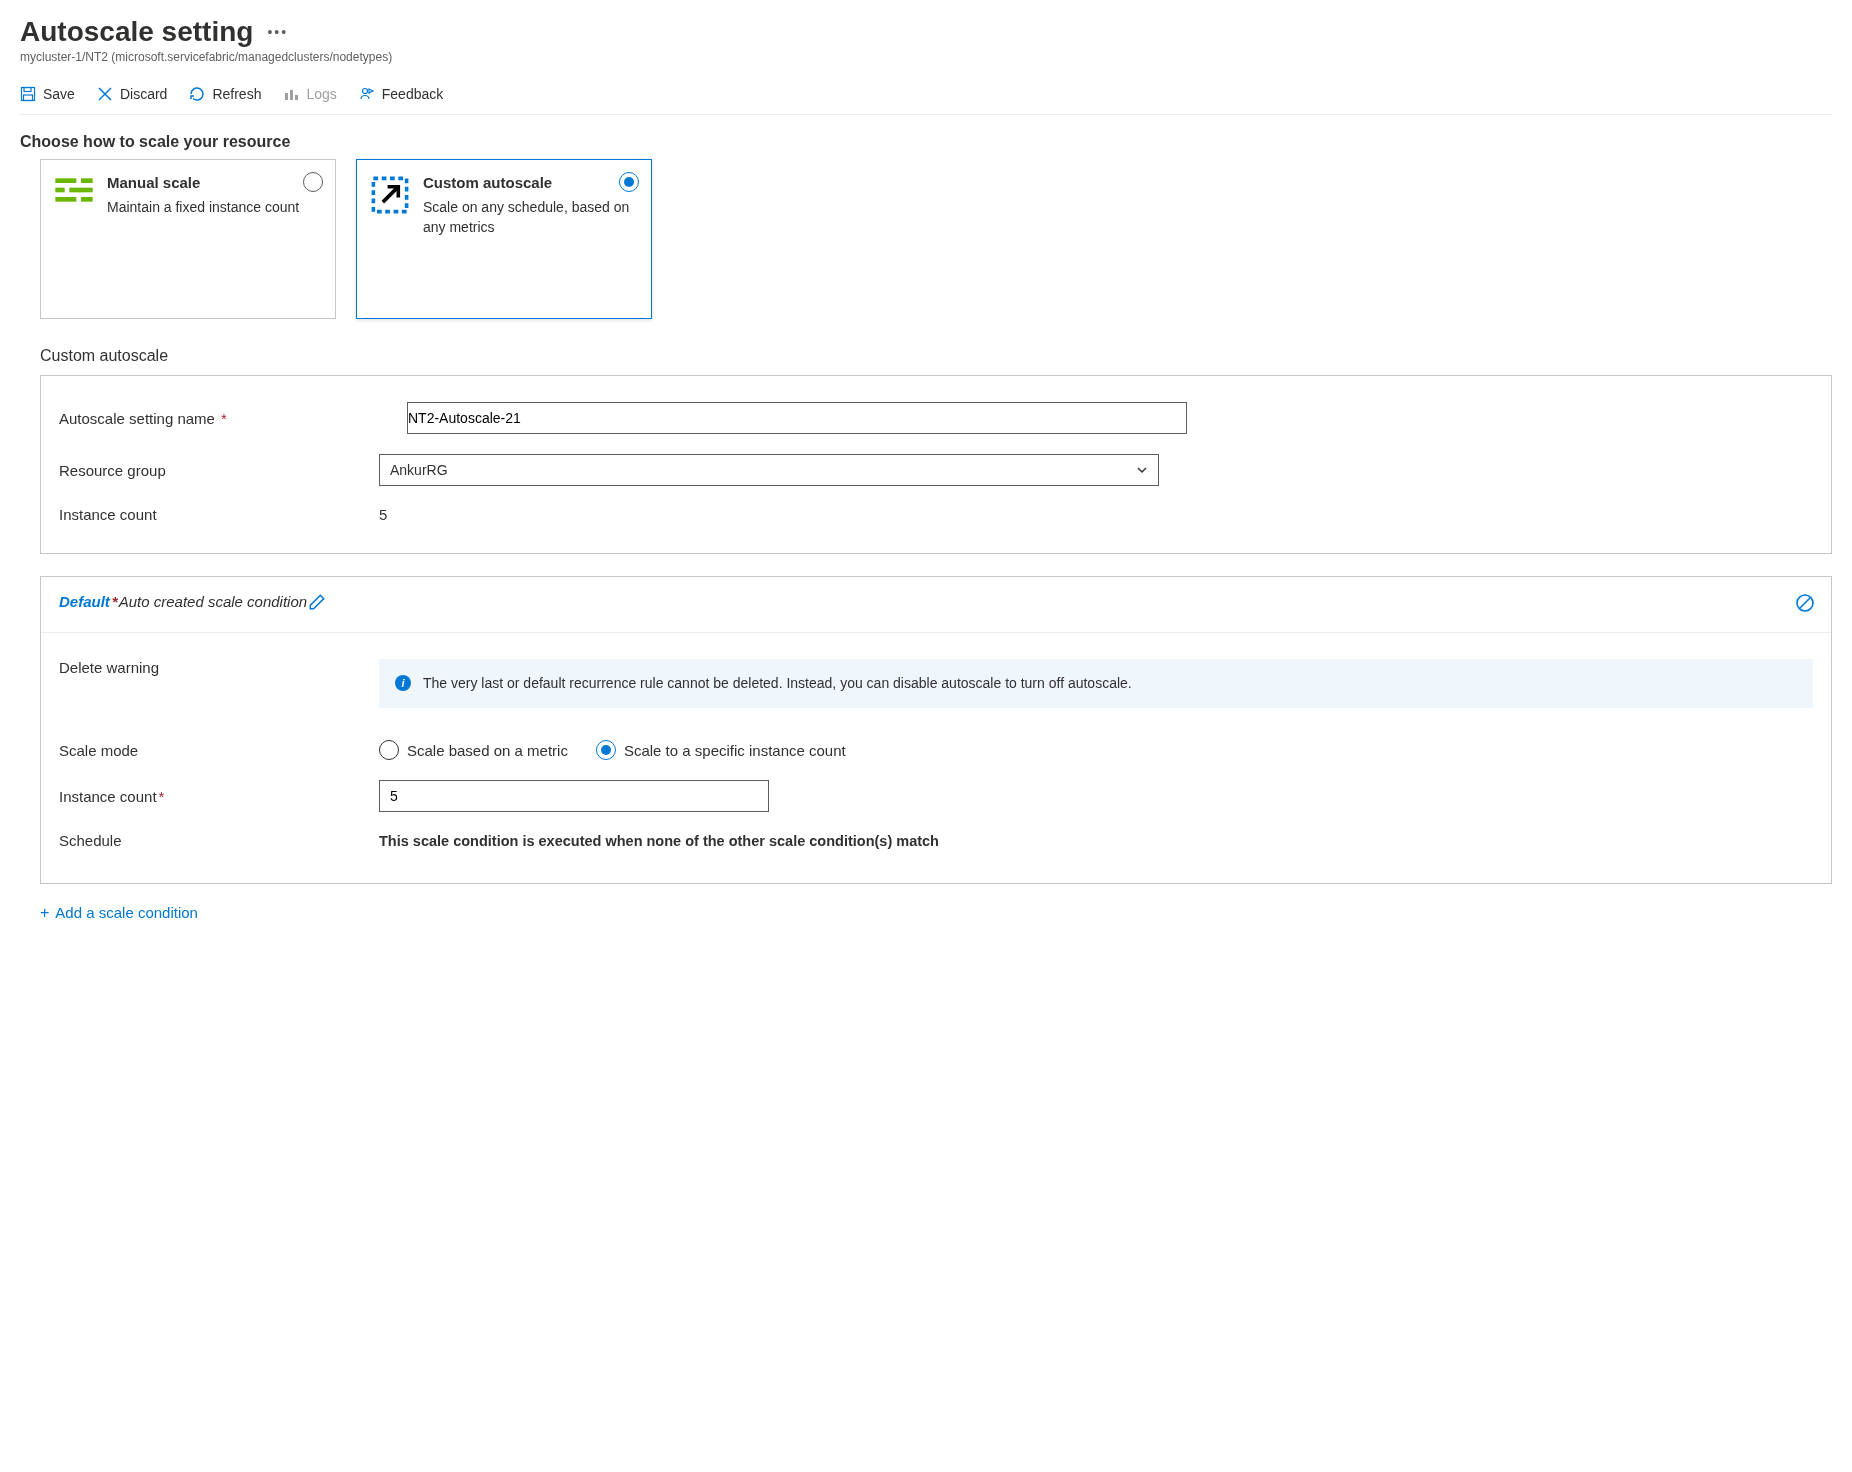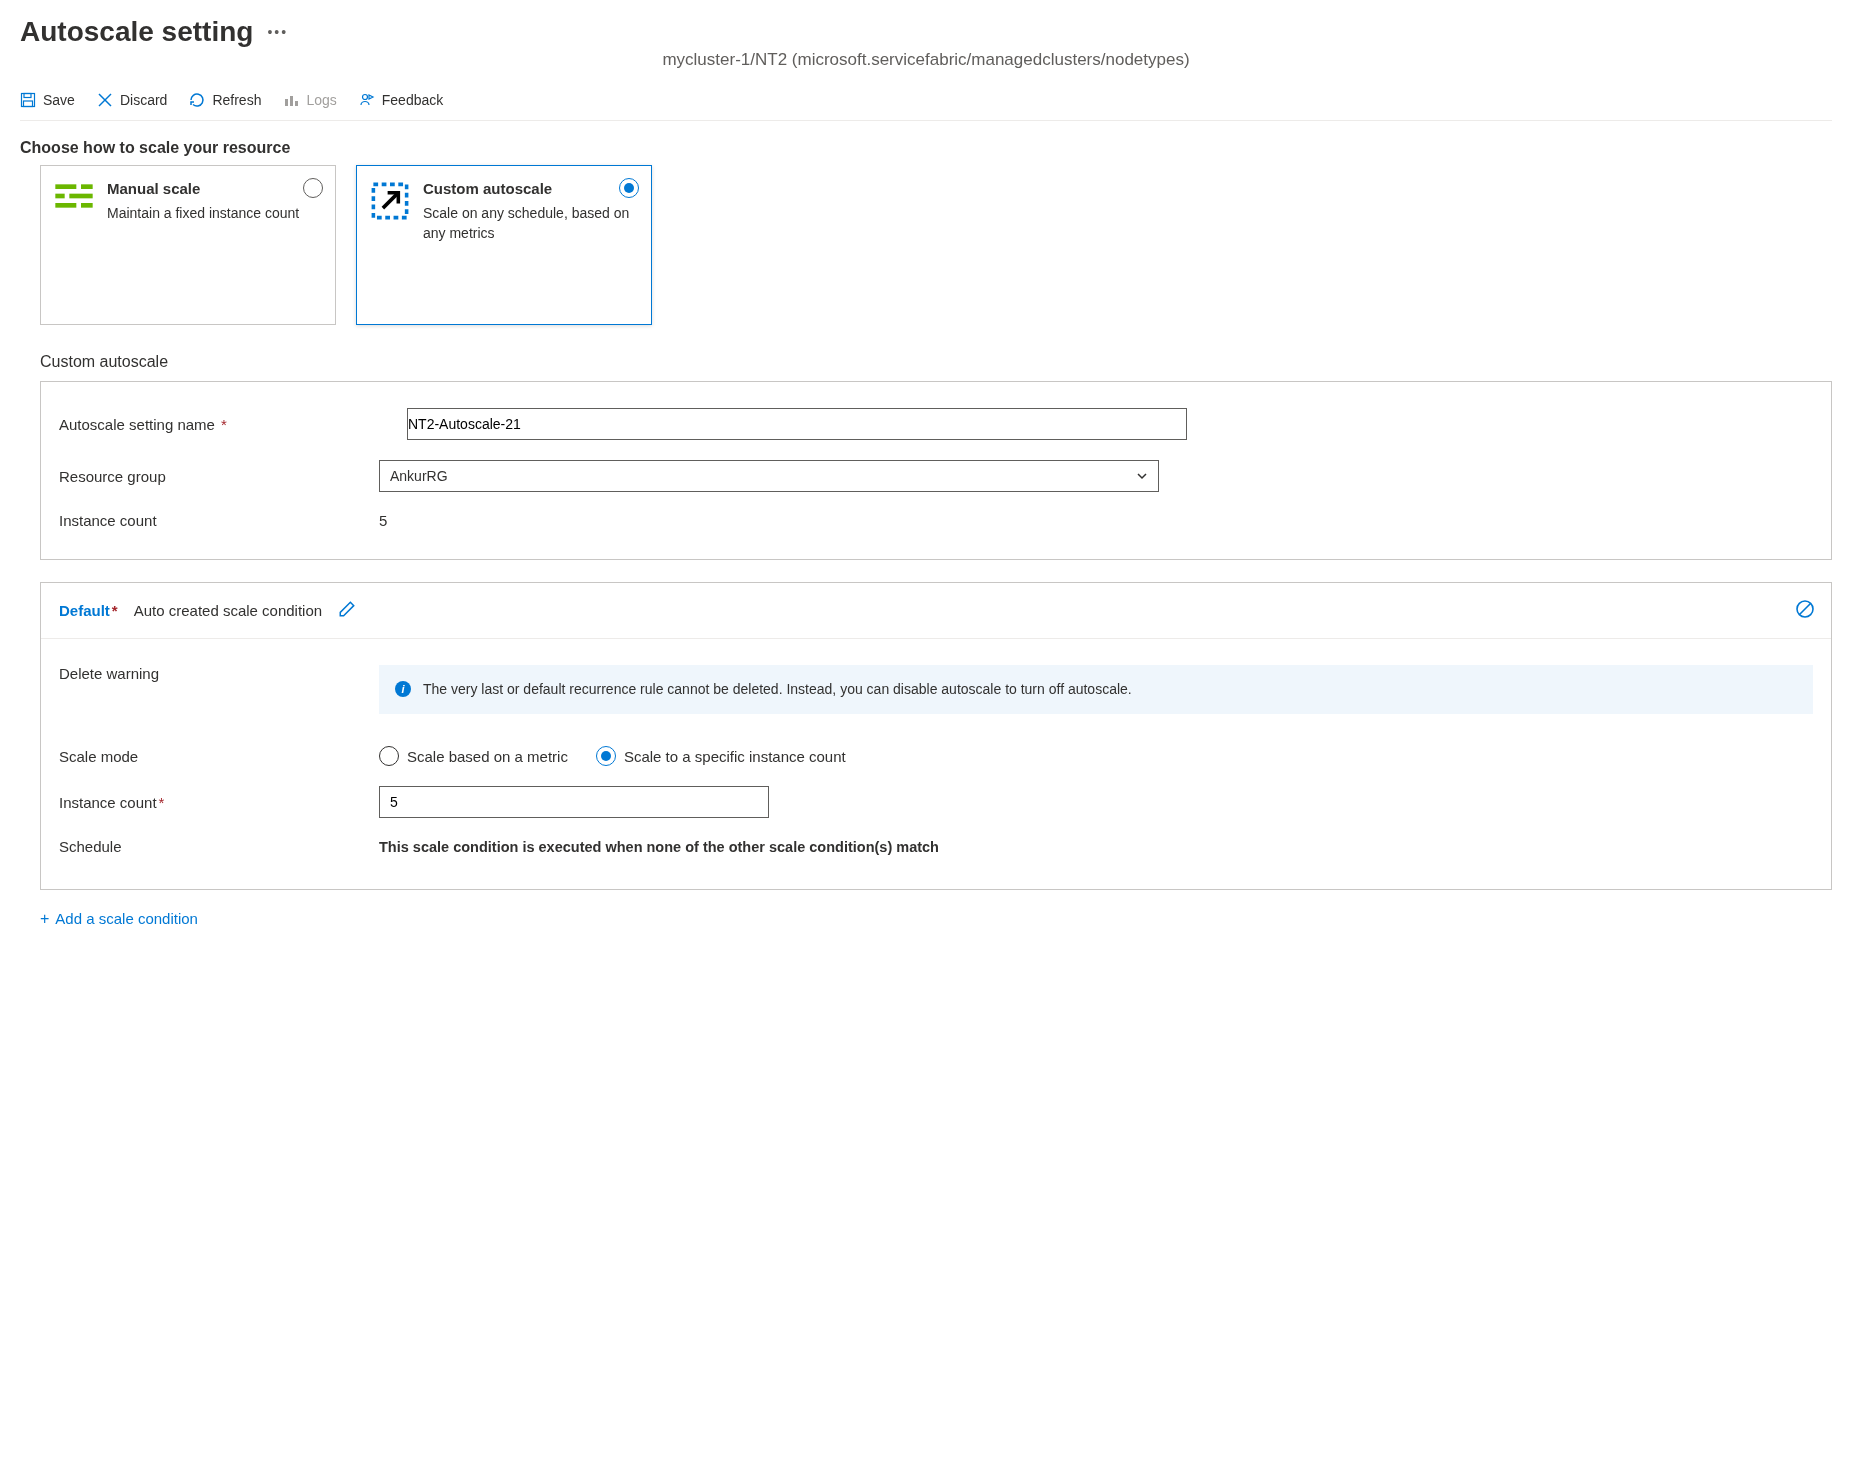--- a/index.html
+++ b/index.html
@@ -13,23 +13,22 @@
   }
   .page-title-row { display:flex; align-items:center; gap:14px; }
   .page-title {
     font-size: 28px;
     font-weight: 600;
     margin: 6px 0 2px 0;
   }
   .title-dots { color:#605e5c; font-size:14px; letter-spacing:2px; line-height:1; padding-top:4px;}
   .breadcrumb {
     color: #605e5c;
-    font-size: 17px;
+    font-size: 12px;
     margin-bottom: 14px;
-    text-align: center;
   }
   .toolbar {
     display: flex;
     align-items: center;
     gap: 22px;
     padding: 8px 0 12px 0;
     border-bottom: 1px solid #edebe9;
   }
   .toolbar-btn {
     display: flex;
@@ -115,24 +114,25 @@
     font-size:14px;
   }
   .chev { width:12px; height:12px; }
   .static-val { font-size:15px; }
 
   .condition-panel {
     border:1px solid #c8c6c4;
     margin: 22px 0 0 20px;
   }
   .condition-header {
-    display:flex; align-items:center;
+    display:flex; 
     padding: 16px 16px 16px 18px;
     border-bottom: 1px solid #edebe9;
-    gap: 16px;
+    gap: 1px;
+    font-style: italic;
   }
   .condition-name { color:#0078d4; font-weight:600; font-size:15px; }
   .condition-desc { color:#323130; font-size:15px; }
   .edit-icon { color:#0078d4; cursor:pointer; }
   .spacer { flex:1; }
   .block-icon { color:#0078d4; width:20px; height:20px; cursor:pointer;}
 
   .condition-body { padding: 10px 18px 24px 18px; }
   .info-box {
     background:#eff6fc;

